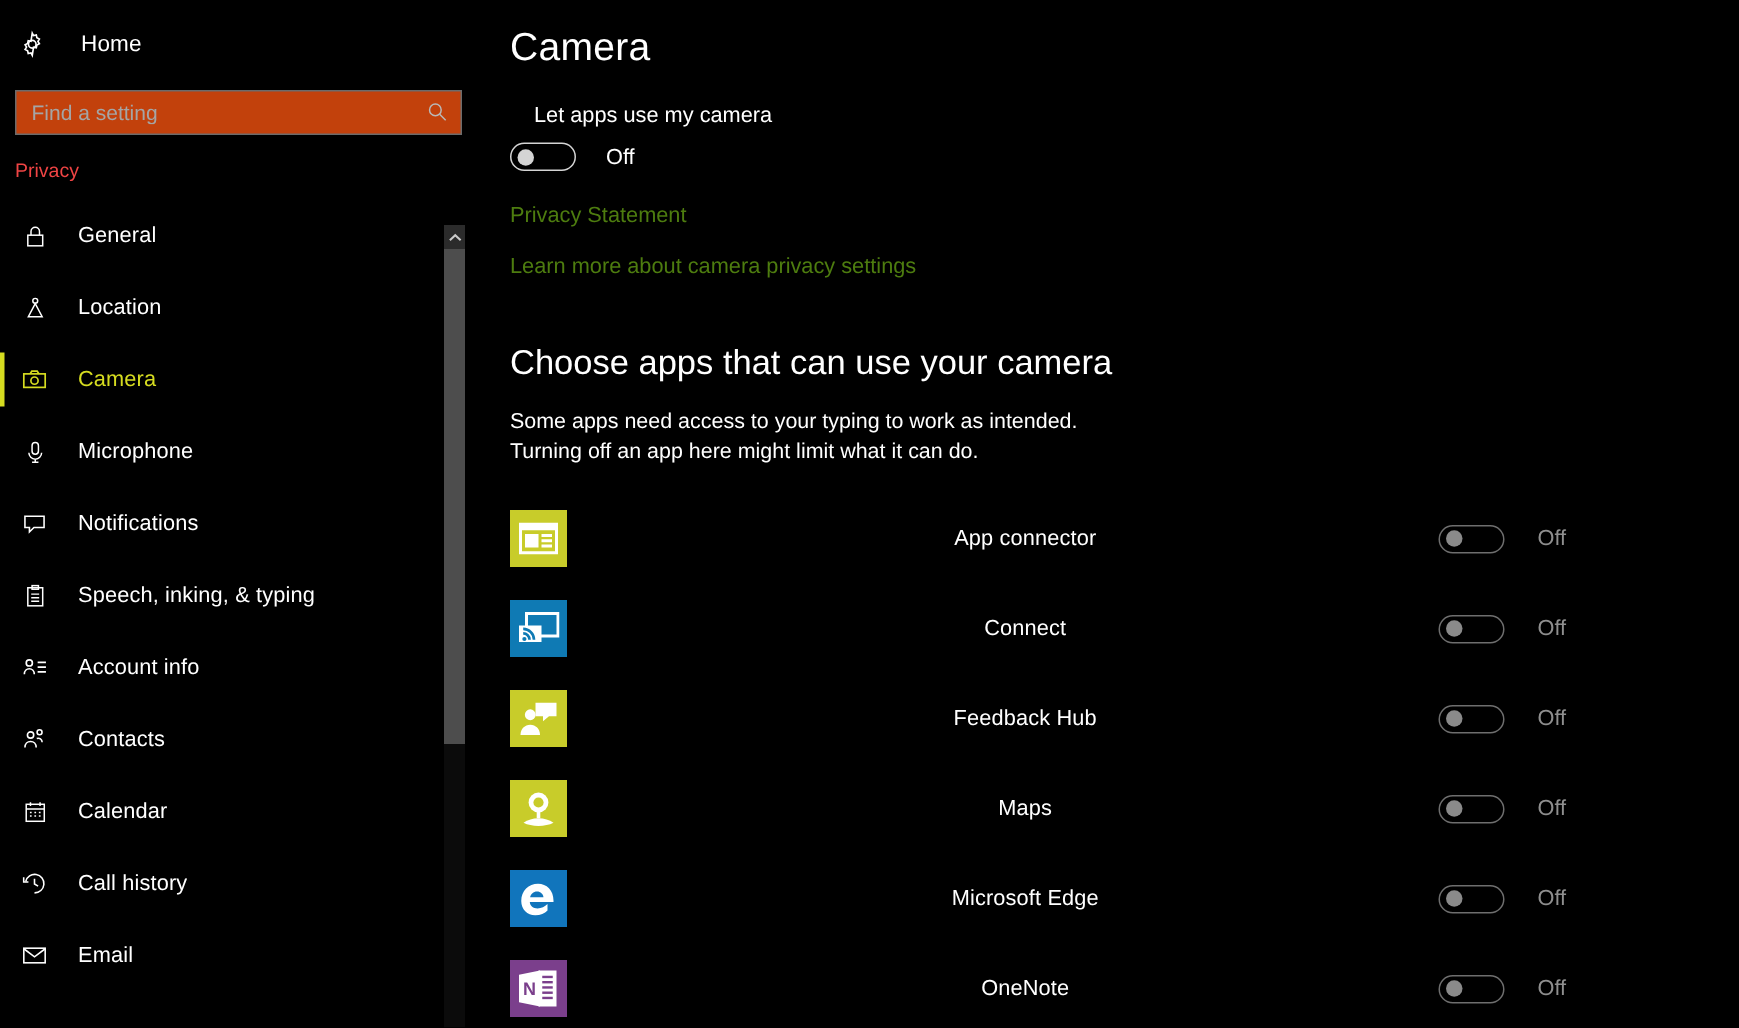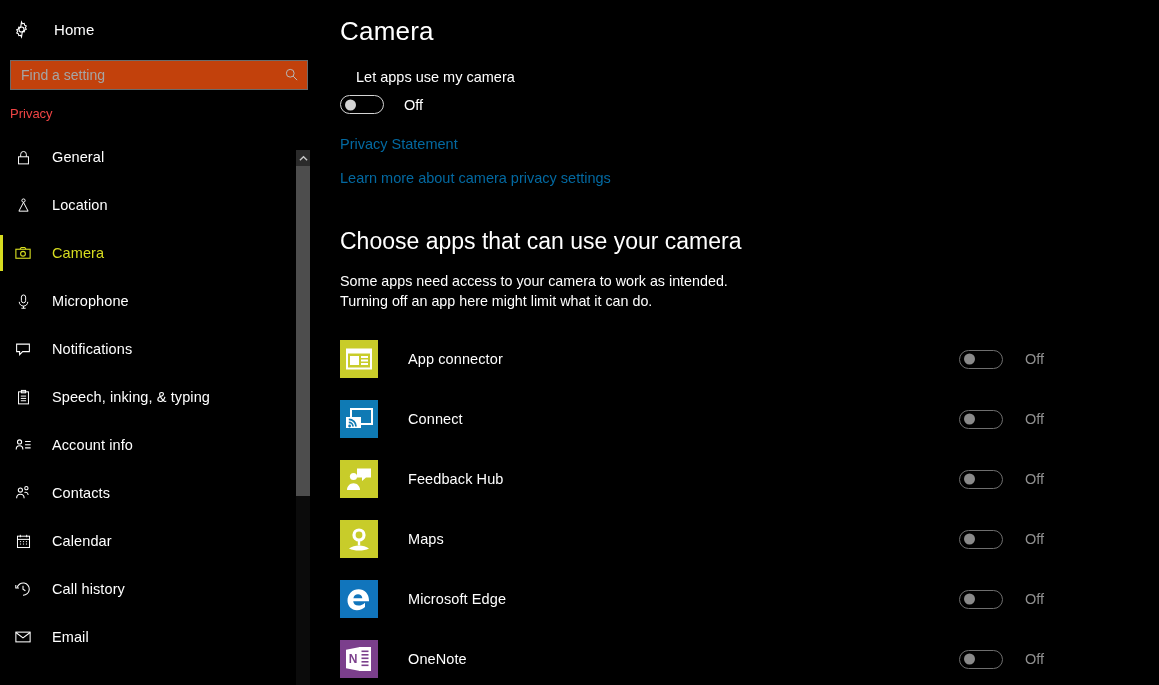--- a/index.html
+++ b/index.html
@@ -82,30 +82,30 @@
   .tgl .knob {
     position: absolute; width: 11px; height: 11px; border-radius: 50%;
     background: #d4d4d4; left: 4px; top: 50%; transform: translateY(-50%);
   }
   .tgl.dim { border-color: #6e6e6e; }
   .tgl.dim .knob { background: #8a8a8a; }
   .tgl-text { font-size: 14.5px; color: #ffffff; margin-left: 20px; }
   .tgl-text.dim { color: #8f8f8f; }
 
   .link {
-    display: block; font-size: 14.5px; color: #0369a1; margin-top: 22px;
+    display: block; font-size: 14.5px; color: #4d7c0f; margin-top: 22px;
     text-decoration: none; cursor: pointer; width: max-content;
   }
   .link.second { margin-top: 18px; }
 
   .section-head { font-size: 23px; color: #ffffff; margin-top: 42px; font-weight: 400; }
   .section-desc { font-size: 14.3px; color: #ffffff; margin-top: 16px; line-height: 20px; }
 
   .app-list { margin-top: 18px; }
-  .app-row { display: flex; align-items: center; height: 60px; }
+  .app-row { display: flex; align-items: center; height: 60px; text-align: center; }
   .app-tile {
     width: 38px; height: 38px; flex: 0 0 38px; position: relative;
     display: flex; align-items: center; justify-content: center; overflow: hidden;
   }
   .app-name { font-size: 14.5px; color: #ffffff; margin-left: 30px; flex: 1; letter-spacing: .1px; }
   .app-toggle-wrap { display: flex; align-items: center; width: 200px; }
   .app-toggle-wrap .tgl { margin-left: 0; }
   .app-toggle-wrap .tgl-text { margin-left: 22px; }
 </style>
 </head>
@@ -293,21 +293,21 @@
         <span class="knob"></span>
       </div>
       <span class="tgl-text">Off</span>
     </div>
 
     <a class="link">Privacy Statement</a>
     <a class="link second">Learn more about camera privacy settings</a>
 
     <div class="section-head">Choose apps that can use your camera</div>
     <div class="section-desc">
-      <span>Some apps need access to your camera to work as intended.</span><br>
+      <span>Some apps need access to your typing to work as intended.</span><br>
       <span>Turning off an app here might limit what it can do.</span>
     </div>
 
     <div class="app-list">
 
       <div class="app-row">
         <div class="app-tile" style="background:#c8cc2a">
           <svg width="26" height="22" viewBox="0 0 26 22">
             <rect x="1" y="1.5" width="24" height="19" fill="none" stroke="#ffffff" stroke-width="2"></rect>
             <rect x="1" y="1.5" width="24" height="4" fill="#ffffff"></rect>

